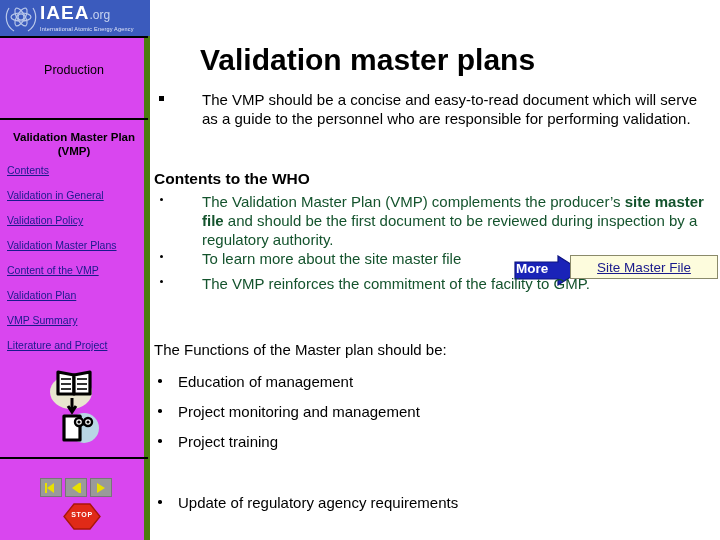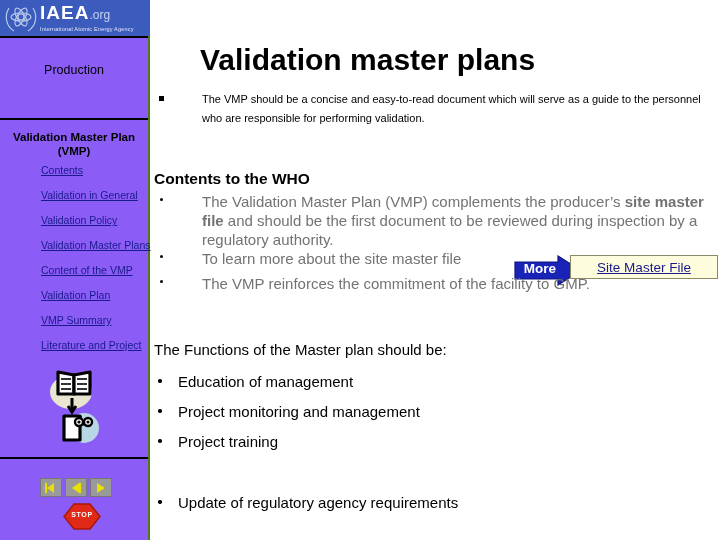--- a/index.html
+++ b/index.html
@@ -15,23 +15,23 @@
     font-family: "Liberation Sans", sans-serif;
     color: #000000;
   }
 
   
   #sidebar {
     position: absolute;
     left: 0; top: 0;
     width: 150px;
     height: 540px;
-    border-right: 2px solid #4d7c0f;
+    border-right: 6px solid #4d7c0f;
     box-sizing: border-box;
-    background: #8b5cf6;
+    background: #d946ef;
   }
 
   #logo-banner {
     position: absolute;
     left: 0; top: 0;
     width: 150px;
     height: 36px;
     background: #3b5bbd;
     overflow: hidden;
   }
@@ -97,21 +97,20 @@
     font-size: 11.5px;
     font-weight: bold;
     line-height: 14px;
     color: #000000;
   }
 
   #nav-links {
     position: absolute;
     left: 7px; top: 164px;
     width: 142px;
-    margin-left: 34px;
   }
   .nav-link {
     display: block;
     font-size: 10.5px;
     line-height: 12px;
     color: #1a1a8c;
     text-decoration: underline;
     margin-bottom: 13px;
     white-space: nowrap;
     cursor: pointer;
@@ -190,21 +189,21 @@
     width: 560px;
   }
   .sq-bullet {
     position: absolute;
     left: 5px; top: 6px;
     width: 5px; height: 5px;
     background: #000000;
   }
   #intro-text {
     margin-left: 48px;
-    font-size: 11px;
+    font-size: 15px;
     line-height: 19px;
     color: #000000;
   }
 
   #who-heading {
     position: absolute;
     left: 2px; top: 170px;
     font-size: 15.5px;
     font-weight: bold;
     color: #000000;
@@ -219,40 +218,39 @@
     position: absolute;
     left: 6px; top: 6px;
     width: 3px; height: 3px;
     border-radius: 50%;
     background: #000000;
   }
   .who-text {
     margin-left: 48px;
     font-size: 15px;
     line-height: 19px;
-    color: #737373;
+    color: #14532d;
   }
   .who-text b { font-weight: bold; }
 
   #who-item-1 { top: 192px; }
   #who-item-2 { top: 249px; }
   #who-item-3 { top: 274px; }
 
   
   #more-arrow {
     position: absolute;
     left: 362px; top: 255px;
     width: 68px; height: 31px;
     cursor: pointer;
   }
   #more-label {
     position: absolute;
     left: 364px; top: 261px;
     width: 48px;
-    text-align: center;
     font-size: 13.5px;
     font-weight: bold;
     color: #ffffff;
     pointer-events: none;
   }
 
   #site-master-file-button {
     position: absolute;
     left: 418px; top: 255px;
     width: 148px;

